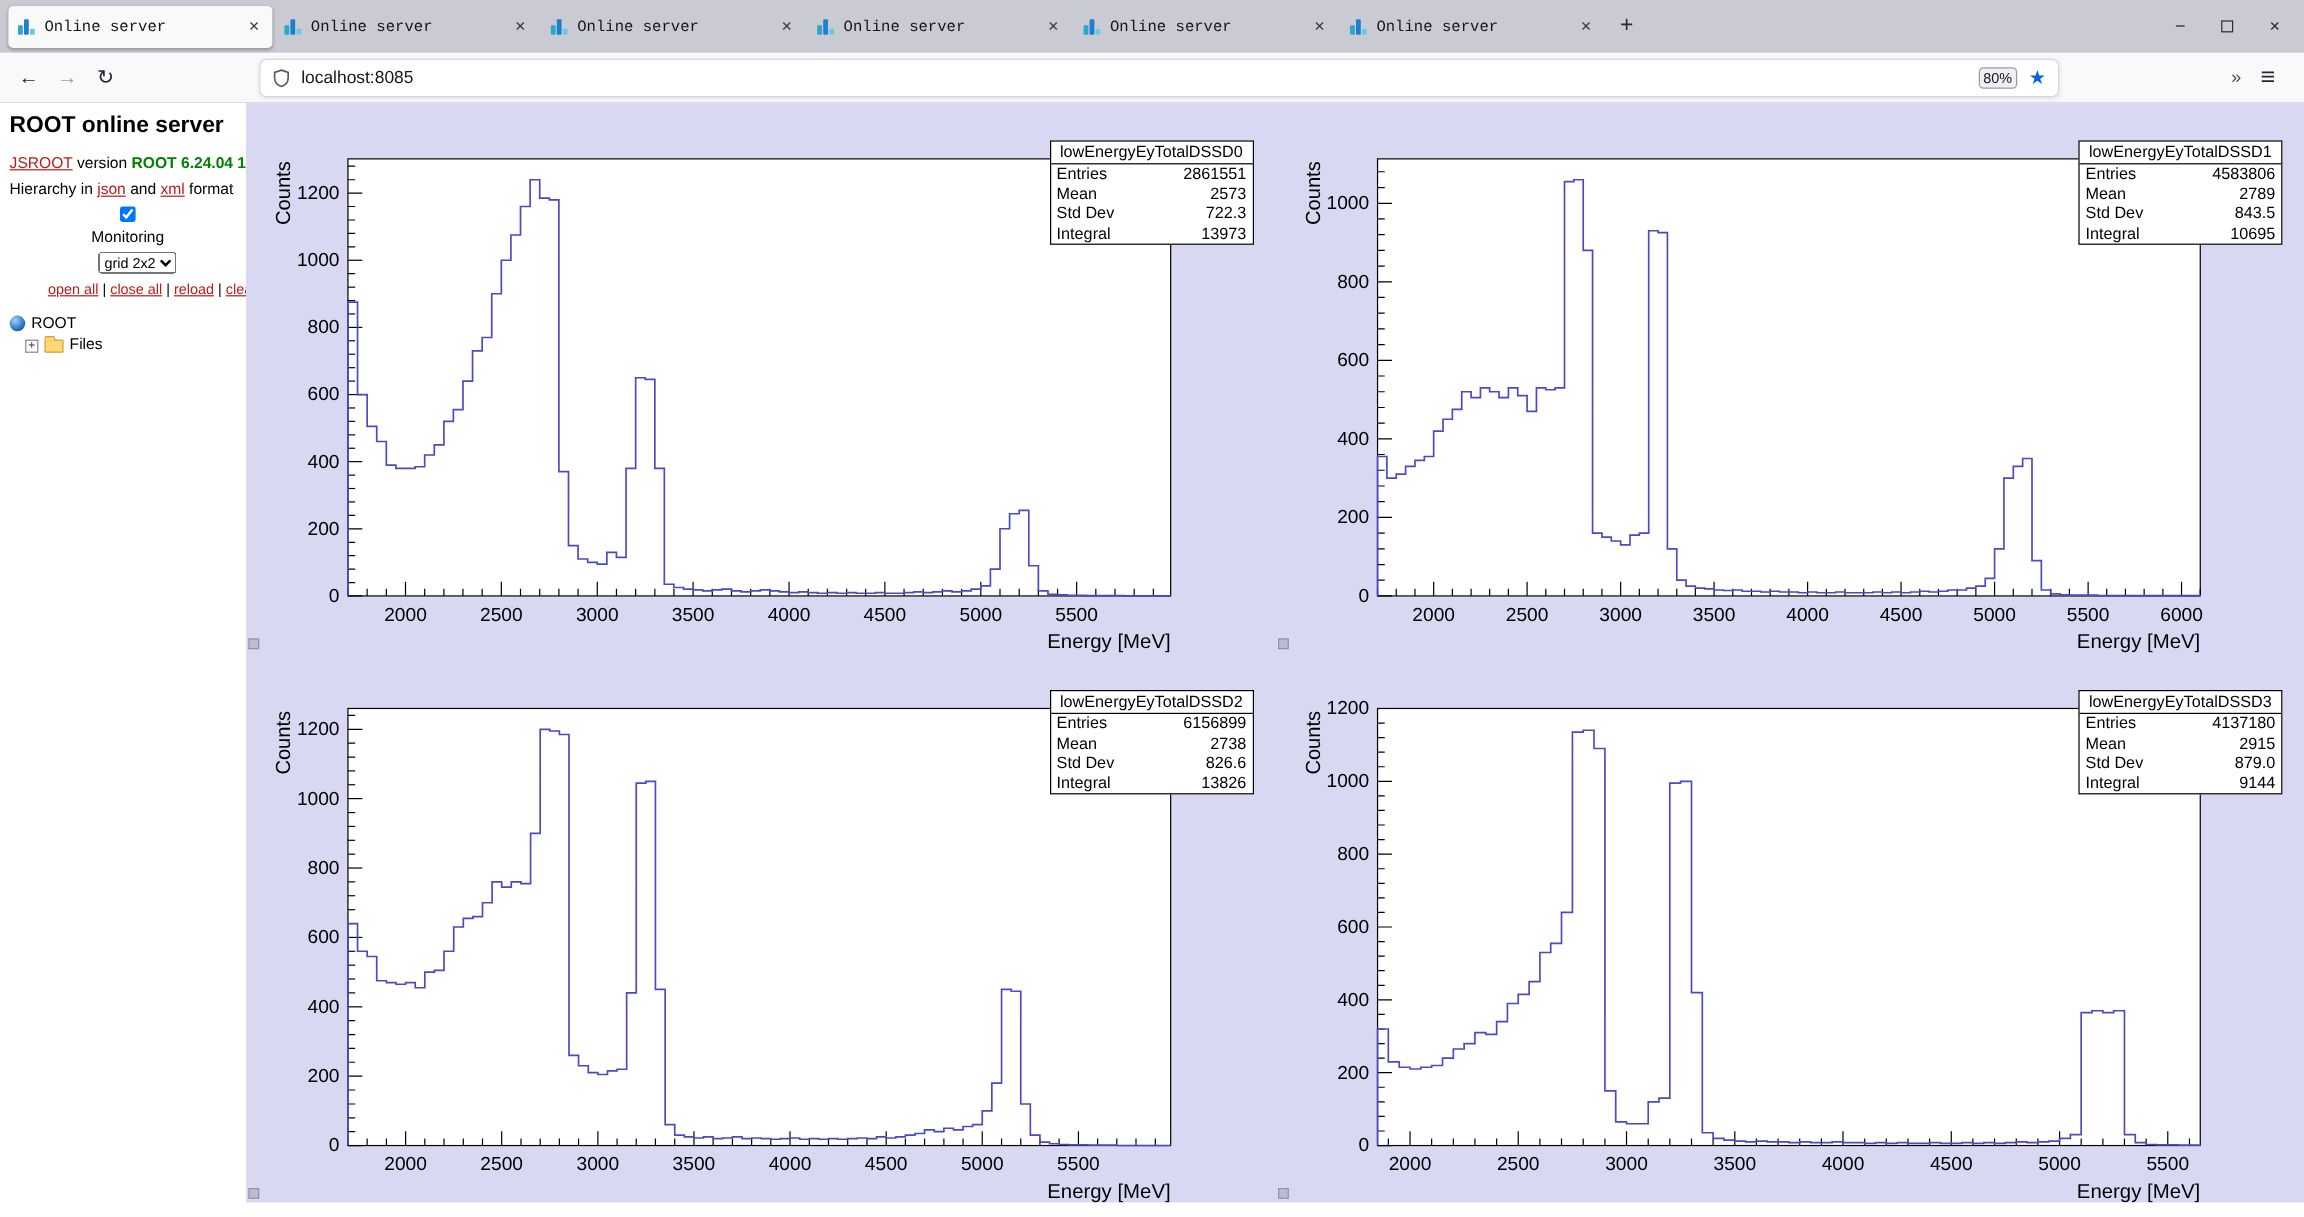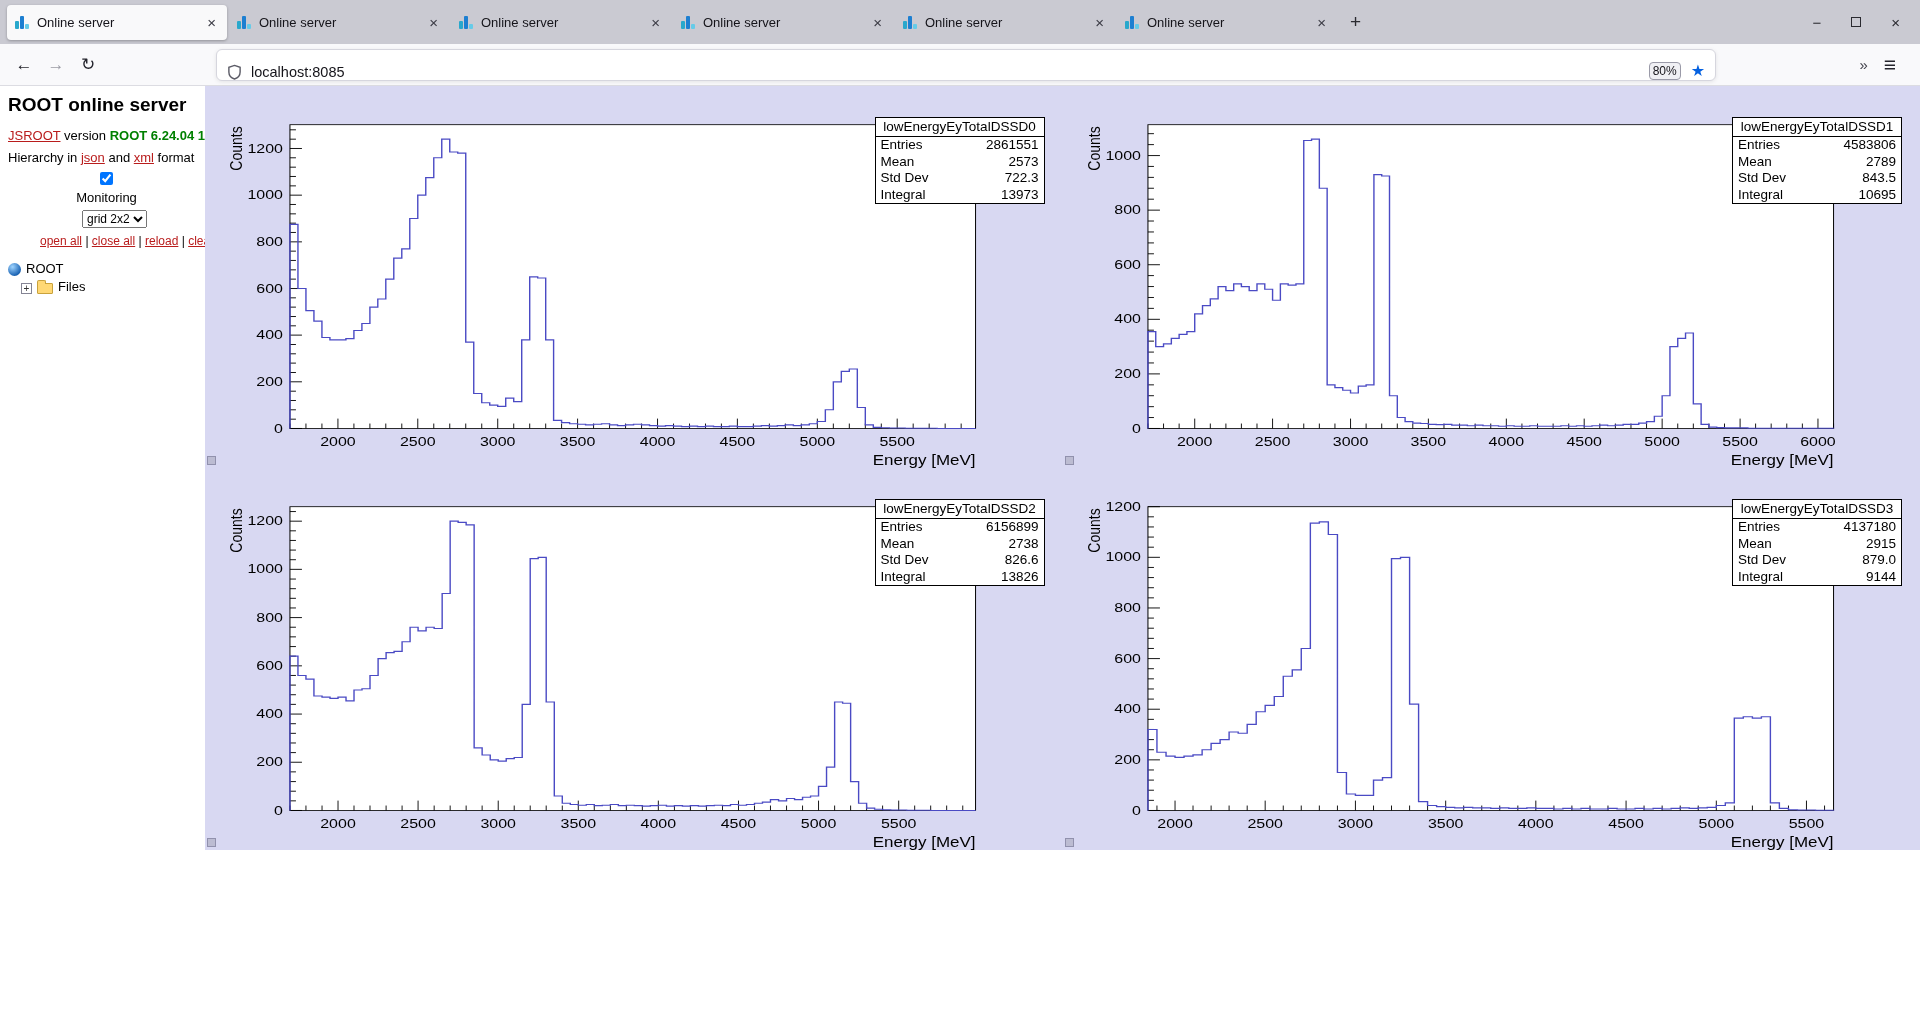--- a/index.html
+++ b/index.html
@@ -3,43 +3,43 @@
 <meta charset="utf-8">
 <style>
   * { margin:0; padding:0; box-sizing:border-box; }
   html,body { width:1920px; height:1014px; overflow:hidden; font-family:"Liberation Sans",sans-serif; background:#fff; }
 
   
   .tabbar { height:44px; background:#cacad2; display:flex; align-items:center; padding-left:6px; }
   .tab-strip { display:flex; align-items:center; height:100%; }
   .tab { width:220px; height:35px; margin:0 1px; border-radius:4px; display:flex; align-items:center; padding:0 8px; color:#15141a; }
   .tab.active { background:#f9f9fa; box-shadow:0 1px 3px rgba(0,0,0,.28); }
-  .tab-title { font-size:13px; margin-left:8px; flex:1; white-space:nowrap; overflow:hidden; }
+  .tab-title { font-size:13px; margin-left:8px; flex:1; white-space:nowrap; overflow:hidden;font-family:Liberation Mono, monospace; }
   .tab-close { font-size:15px; color:#3a3a44; padding:0 3px; }
   .favicon { width:14px; height:13px; display:flex; align-items:flex-end; gap:1px; flex:none; }
   .favicon i { display:block; width:4px; border-radius:1px; }
   .fb1 { height:8px; background:#29a8cc; } .fb2 { height:13px; background:#1d7fd1; } .fb3 { height:5px; background:#66cbe8; }
   .newtab { font-size:19px; color:#2a2a30; padding:0 12px; }
   .win-controls { margin-left:auto; display:flex; align-items:center; gap:30px; padding-right:20px; }
   .wc { font-size:15px; color:#2a2a30; }
   .maxbox { width:10px; height:10px; border:1.5px solid #2a2a30; display:inline-block; }
 
   
   .navbar { height:42px; background:#f9f9fb; border-bottom:1px solid #dcdce2; display:flex; align-items:center; padding:0 8px; }
   .navbtn { width:32px; text-align:center; font-size:17px; color:#24242c; }
   .navbtn.disabled { color:#9a9aa4; }
-  .urlbar { width:1500px; flex:none; height:32px; margin-left:112px; background:#fff; border:1px solid #d6d6de; border-radius:6px; box-shadow:0 1px 4px rgba(0,0,0,.09); display:flex; align-items:flex-end; padding:0 10px; }
+  .urlbar { width:1500px; flex:none; height:32px; margin-left:112px; background:#fff; border:1px solid #d6d6de; border-radius:6px; box-shadow:0 1px 4px rgba(0,0,0,.09); display:flex; align-items:center; padding:0 10px; }
   .url-text { flex:1; font-size:14.5px; color:#15141a; margin-left:9px; white-space:nowrap; overflow:hidden; }
   .zoom-pill { font-size:12px; color:#15141a; border:1px solid #9a9aa8; border-radius:4px; background:#f0f0f4; padding:1px 3px; margin-right:10px; }
   .star { color:#0561e0; font-size:16px; }
   .chevrons { margin-left:auto; font-size:15px; color:#44444e; padding:0 10px; }
   .menubtn { font-size:21px; color:#24242c; padding:0 16px 0 6px; }
 
   
-  .content { display:flex; height:764px; }
+  .content { display:flex; height:916px; }
   .sidebar { width:205px; background:#fff; padding:8px 0 0 8px; overflow:hidden; white-space:nowrap; flex:none; }
   .sidebar h1 { font-size:19px; font-weight:bold; color:#000; margin-bottom:12px; }
   .sb-line { font-size:13px; color:#000; margin-bottom:7px; }
   .sidebar a { color:#b91c1c; text-decoration:underline; cursor:pointer; }
   .green { color:#008000; font-weight:bold; }
   .monitor-row { display:flex; align-items:center; gap:5px; font-size:13px; margin:6px 0;flex-direction:column; }
   .monitor-row select { font-size:12px;margin-left:16px; }
   .quick-links { font-size:12px; margin-bottom:10px;margin-left:32px; }
   .tree-row { display:flex; align-items:flex-end; gap:5px; font-size:13px; height:18px; }
   .tree-row.indent { padding-left:13px; }

